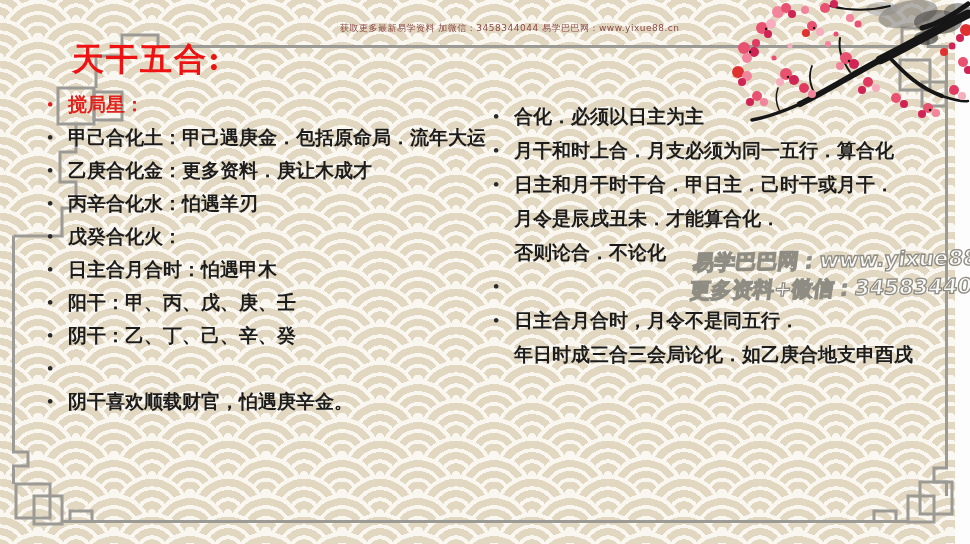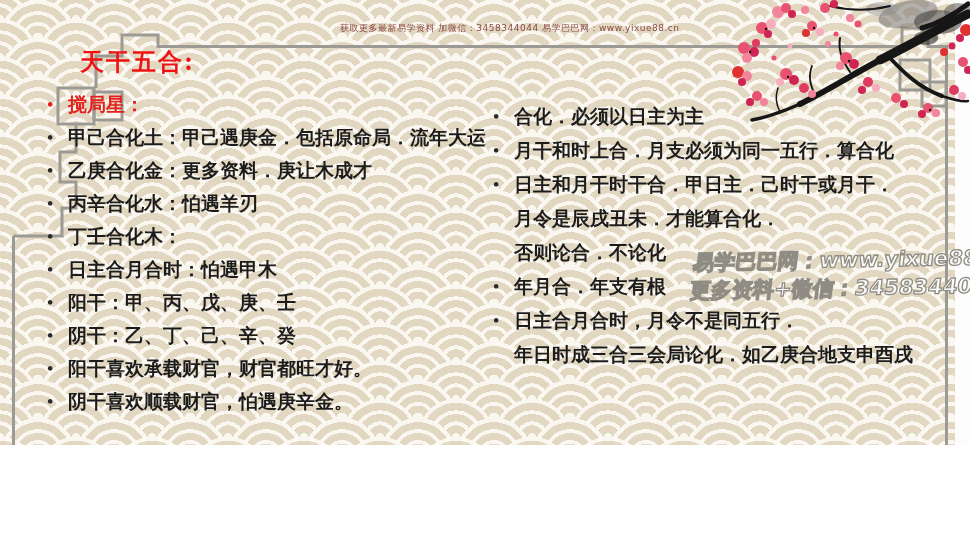--- a/index.html
+++ b/index.html
@@ -1,17 +1,17 @@
 <!DOCTYPE html>
 <html><head>
 <meta charset="utf-8">
 <style>
   html,body { margin:0; padding:0; background:#ffffff; }
   .stage {
-    position:relative; width:970px; height:445px; overflow:hidden;
+    position:relative; width:970px; height:544px; overflow:hidden;
     font-family:"DejaVu Serif","Liberation Serif",serif;
     background:#ffffff;
   }
   
   .pattern-bg {
     position:absolute; left:0; top:0; width:955px; height:544px;
     background-color:#e2d7c1;
     background-image:
       radial-gradient(circle at 100% 150%, #e2d7c1 24%, #faf7f0 24%, #faf7f0 28%, #e2d7c1 28%, #e2d7c1 36%, #faf7f0 36%, #faf7f0 40%, transparent 40%, transparent),
       radial-gradient(circle at 0 150%, #e2d7c1 24%, #faf7f0 24%, #faf7f0 28%, #e2d7c1 28%, #e2d7c1 36%, #faf7f0 36%, #faf7f0 40%, transparent 40%, transparent),
@@ -23,22 +23,22 @@
   .right-gutter { position:absolute; right:0; top:0; width:15px; height:544px; background:#fdfdfd; z-index:1; }
   .frame { position:absolute; left:0; top:0; z-index:2; pointer-events:none; }
   .blossom { position:absolute; left:730px; top:0; width:240px; height:135px; z-index:5; pointer-events:none; }
 
   .top-watermark {
     position:absolute; left:340px; top:22px; z-index:4;
     font-size:9px; letter-spacing:.5px; color:#8a4a45; white-space:nowrap;
     font-family:"DejaVu Sans","Liberation Sans",sans-serif;
   }
   .title {
-    position:absolute; left:72px; top:38px; margin:8px; z-index:4;
-    font-size:24px; font-weight:bold; color:#ee1212; letter-spacing:2px;
+    position:absolute; left:72px; top:38px; margin:0; z-index:4;
+    font-size:32px; font-weight:bold; color:#ee1212; letter-spacing:2px;
   }
   .col { position:absolute; z-index:4; font-size:19px; font-weight:600; color:#1c1c1c; }
   .col-left  { left:46px;  top:94px;  width:438px; }
   .col-right { left:492px; top:106px; width:476px; }
   .item, .rline { display:flex; align-items:flex-start; line-height:21px; }
   .item  { margin-bottom:12px; }
   .rline { margin-bottom:13px; }
   .gap-lg { margin-top:4px; }
   .bullet { flex:none; width:22px; font-size:13px; line-height:21px; color:#2a2a2a; }
   .item.red, .item.red .bullet { color:#e3201b; }
@@ -195,37 +195,36 @@
     <div class="item">
         <span class="bullet">•</span>
         <span class="txt">乙庚合化金：更多资料．庚让木成才</span>
       </div>
     <div class="item">
         <span class="bullet">•</span>
         <span class="txt">丙辛合化水：怕遇羊刃</span>
       </div>
     <div class="item">
         <span class="bullet">•</span>
-        <span class="txt">丁壬合化木：</span>
+        <span class="txt">戊癸合化火：</span>
       </div>
     <div class="item">
         <span class="bullet">•</span>
         <span class="txt">日主合月合时：怕遇甲木</span>
       </div>
     <div class="item">
         <span class="bullet">•</span>
         <span class="txt">阳干：甲、丙、戊、庚、壬</span>
       </div>
     <div class="item">
         <span class="bullet">•</span>
         <span class="txt">阴干：乙、丁、己、辛、癸</span>
       </div>
     <div class="item gap-lg">
         <span class="bullet">•</span>
-        <span class="txt">阳干喜欢承载财官，财官都旺才好。</span>
       </div>
     <div class="item gap-lg">
         <span class="bullet">•</span>
         <span class="txt">阴干喜欢顺载财官，怕遇庚辛金。</span>
       </div>
   </div>
 
   <div class="col col-right">
     <div class="rline">
         <span class="bullet">•</span>
@@ -240,21 +239,20 @@
         <span class="txt">日主和月干时干合．甲日主．己时干或月干．</span>
       </div>
     <div class="rline cont">
         <span class="txt">月令是辰戌丑未．才能算合化．</span>
       </div>
     <div class="rline cont">
         <span class="txt">否则论合．不论化</span>
       </div>
     <div class="rline">
         <span class="bullet">•</span>
-        <span class="txt">年月合．年支有根</span>
       </div>
     <div class="rline">
         <span class="bullet">•</span>
         <span class="txt">日主合月合时，月令不是同五行．</span>
       </div>
     <div class="rline cont">
         <span class="txt">年日时成三合三会局论化．如乙庚合地支申酉戌</span>
       </div>
   </div>
 

